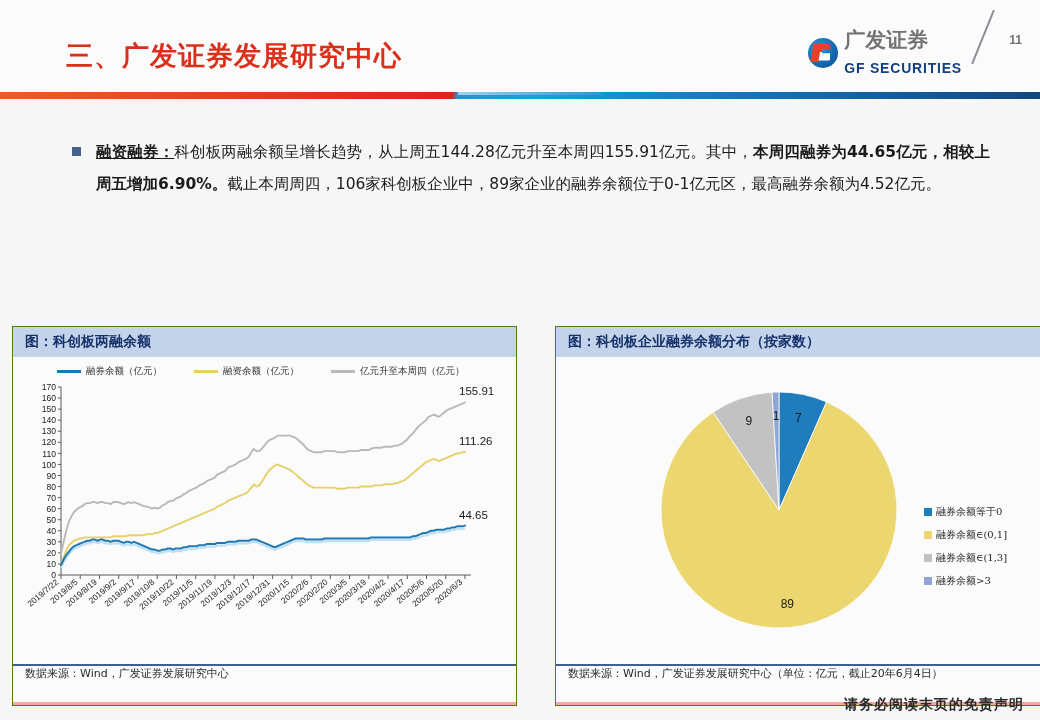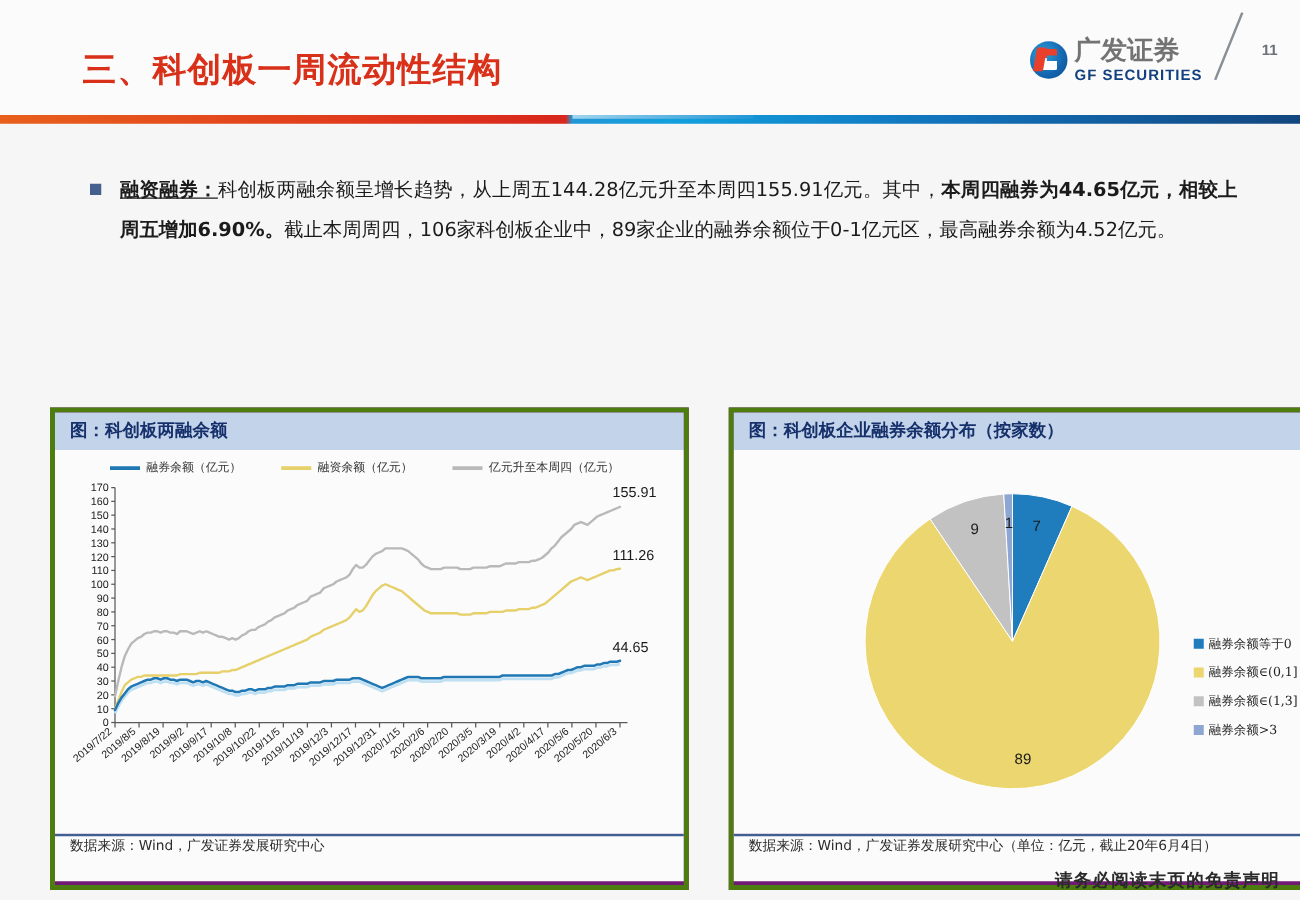--- a/index.html
+++ b/index.html
@@ -78,22 +78,22 @@
     transform: skewX(-10deg);
     border-radius: 1px;
   }
   .logo-text { display: flex; flex-direction: column; line-height: 1; }
   .logo-cn {
     font-size: 21px; font-weight: bold; color: #737373;
     letter-spacing: 0px;
     font-family: "DejaVu Sans", "Liberation Sans", sans-serif;
   }
   .logo-en {
-    font-size: 12px; font-weight: bold; color: #13407e;
-    letter-spacing: 0.8px; margin-top: 3px;
+    font-size: 14px; font-weight: bold; color: #13407e;
+    letter-spacing: 0.8px; margin-top: 10px;
   }
   .logo-slash {
     position: absolute;
     right: 56px; top: 8px;
     width: 2px; height: 58px;
     background: #8a8f96;
     transform: rotate(22deg);
   }
   .page-num {
     position: absolute;
@@ -142,23 +142,22 @@
   }
   .para b { font-weight: bold; }
   .para .u { font-weight: bold; text-decoration: underline; }
 
   
   .panel {
     position: absolute;
     top: 326px;
     width: 503px;
     height: 378px;
-    background: #701a75;
-    border: 4px solid #4d7c0f;
-    margin-left: 28px;
+    background: #fca5a5;
+    border: 1px solid #4d7c0f;
   }
   .panel-left  { left: 12px; }
   .panel-right { left: 555px; }
 
   .panel-head {
     height: 30px;
     background: #c3d4ea;
     display: flex;
     align-items: center;
     padding-left: 12px;
@@ -235,21 +234,21 @@
     font-family: "DejaVu Serif", "Liberation Serif", serif;
     letter-spacing: 1px;
   }
 </style>
 </head>
 <body>
 
 <div class="slide">
 
   <div class="header">
-    <div class="slide-title">三、科创板一周流动性结构</div>
+    <div class="slide-title">三、广发证券发展研究中心</div>
 
     <div class="logo-wrap">
       <span class="logo-mark"></span>
       <span class="logo-text">
         <span class="logo-cn">广发证券</span>
         <span class="logo-en">GF SECURITIES</span>
       </span>
     </div>
     <div class="logo-slash"></div>
     <div class="page-num">11</div>

